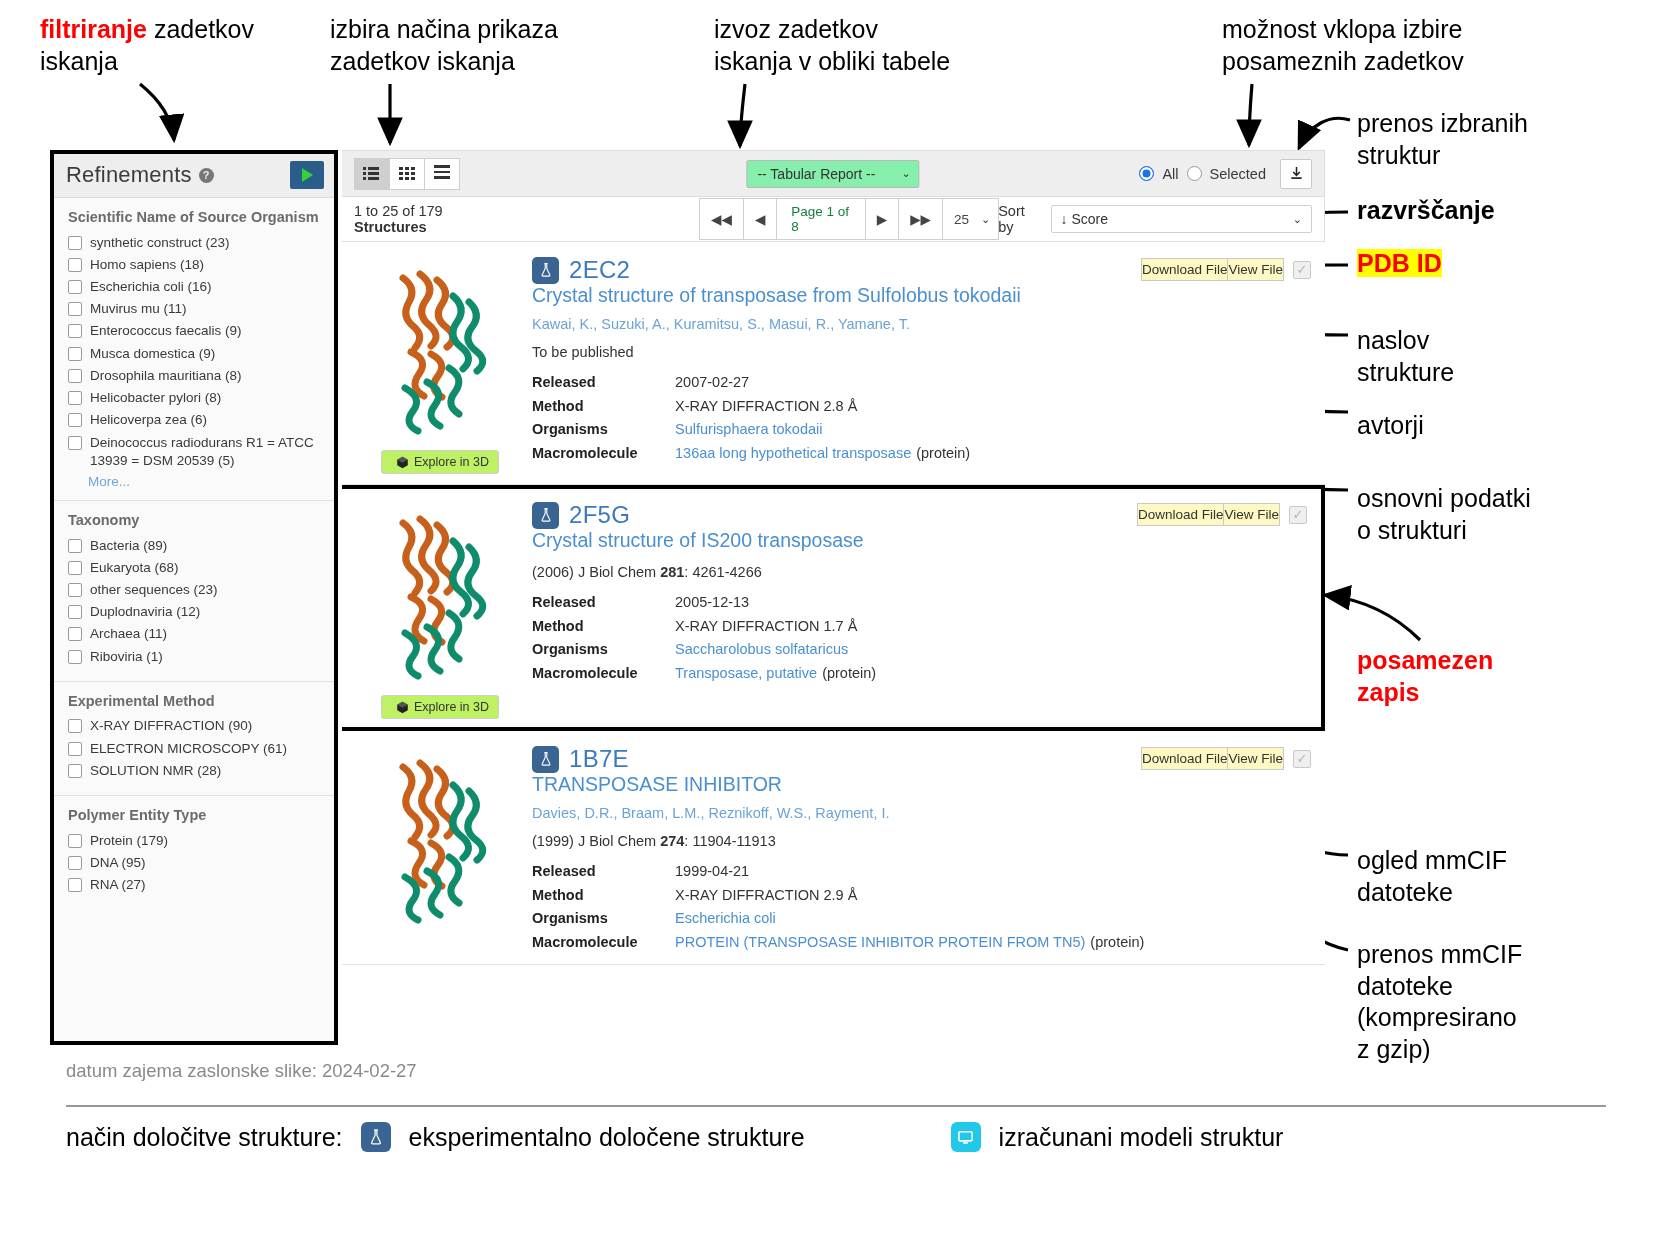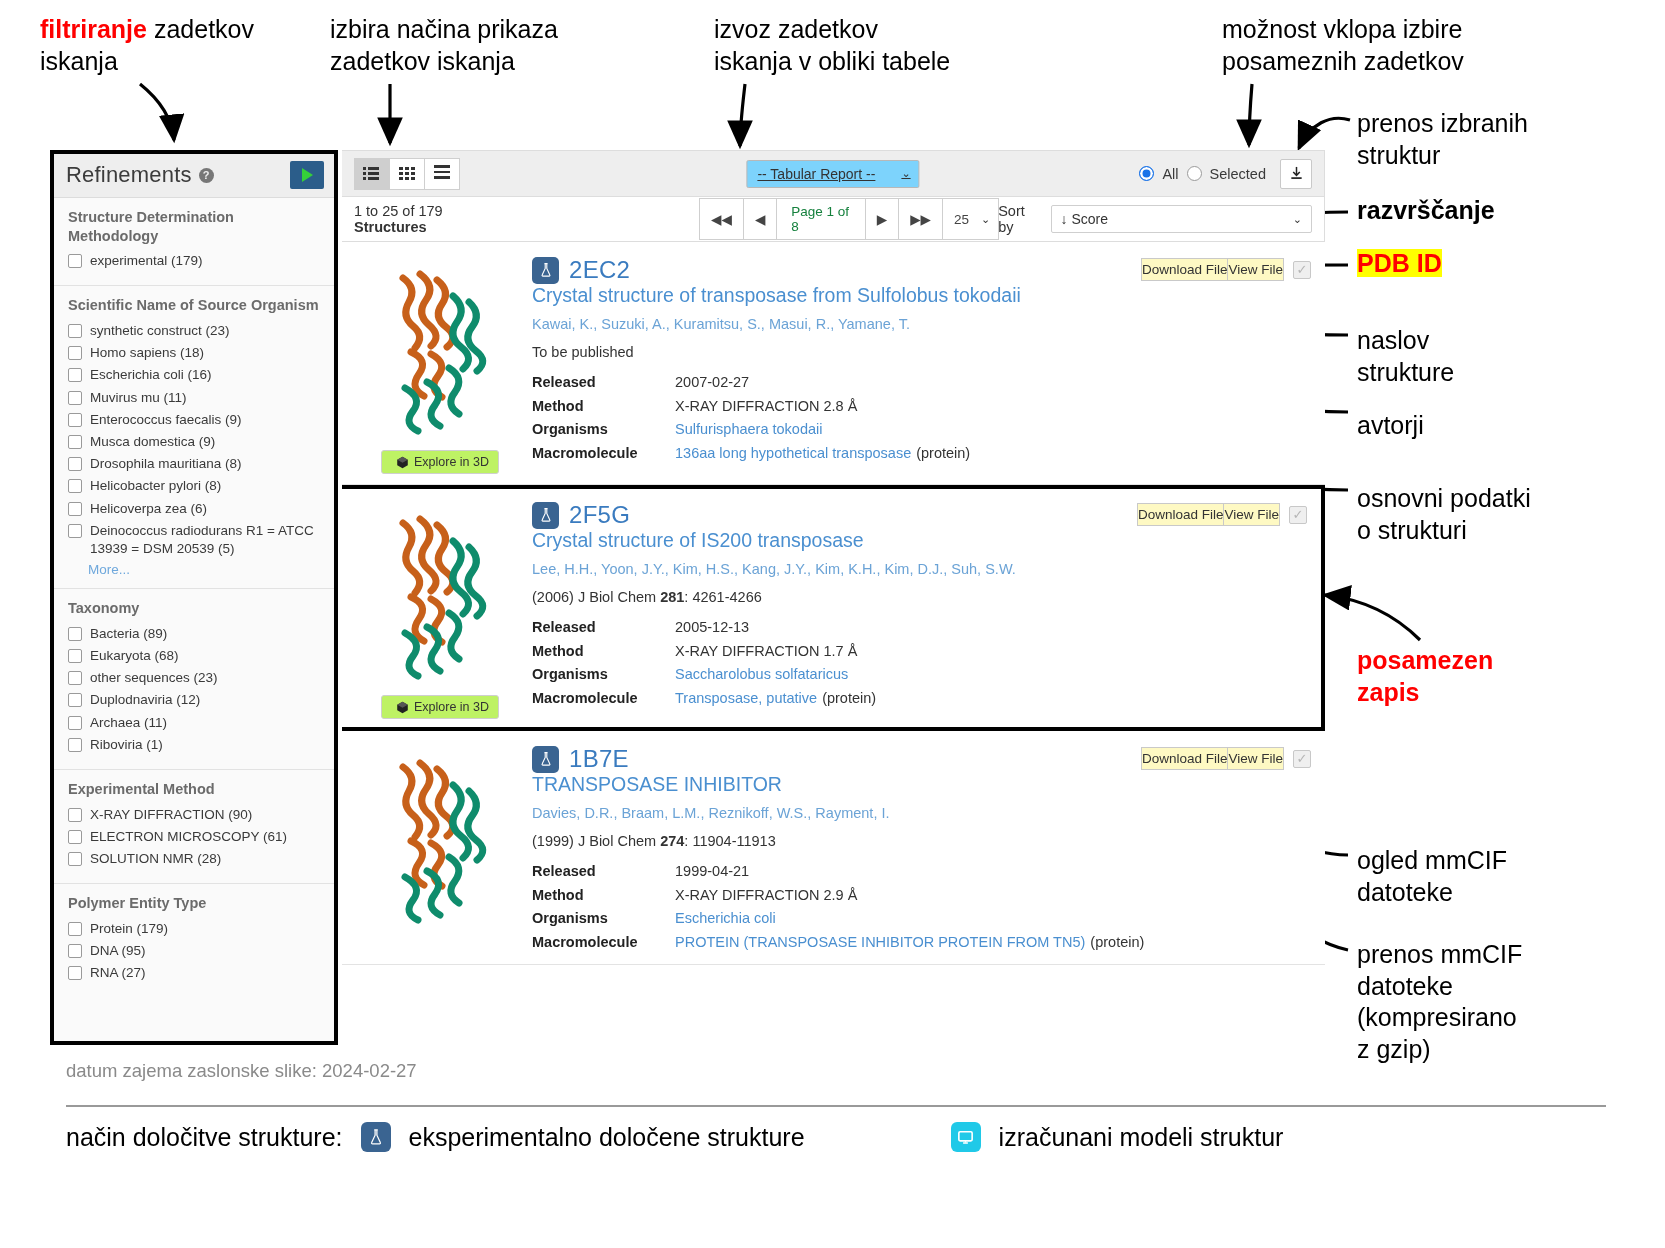--- a/index.html
+++ b/index.html
@@ -179,29 +179,28 @@
   .iconbox .r .bar { width: 11px; height: 3px; background: #333; }
   .grid3 { display: grid; grid-template-columns: repeat(3, 4px); gap: 2px; }
   .grid3 i { width: 4px; height: 3px; background: #333; display: block; }
   .lines3 i { display: block; width: 16px; height: 2.5px; background: #333; margin-bottom: 3px; }
 
   .report-select {
     position: absolute;
     left: 50%;
     transform: translateX(-50%);
     border: 1px solid #b8b8b8;
-    background: #7dd3fc;
+    background: #86efac;
     font-size: 14px;
     color: #333;
     padding: 5px 8px 5px 10px;
     display: flex;
     align-items: center;
     gap: 26px;
     border-radius: 2px;
-    text-decoration: underline;
   }
   .caret { font-size: 11px; color: #333; }
 
   .select-right {
     margin-left: auto;
     display: flex;
     align-items: center;
     gap: 8px;
     font-size: 14.5px;
     color: #3a3a3a;
@@ -513,27 +512,20 @@
   <div id="sidebar">
     <div class="ref-header">
       <div>
         <span class="ref-title">Refinements</span><span class="help-icon">?</span>
       </div>
       <div class="ref-go">
           <span class="tri"></span>
         </div>
     </div>
     <div id="facets">
-        <div class="facet">
-          <div class="facet-title">Structure Determination Methodology</div>
-          <div class="facet-row">
-            <span class="cbx"></span>
-            <span class="facet-label">experimental (179)</span>
-          </div>
-        </div>
         <div class="facet">
           <div class="facet-title">Scientific Name of Source Organism</div>
           <div class="facet-row">
             <span class="cbx"></span>
             <span class="facet-label">synthetic construct (23)</span>
           </div>
           <div class="facet-row">
             <span class="cbx"></span>
             <span class="facet-label">Homo sapiens (18)</span>
           </div>
@@ -807,21 +799,21 @@
               <span class="flask-icon">
                 <svg width="16" height="16" viewBox="0 0 20 20">
                   <path d="M8 2 h4 M9 2 v6 L5.2 16.2 a1 1 0 0 0 .9 1.5 h7.8 a1 1 0 0 0 .9-1.5 L11 8 V2" fill="none" stroke="#fff" stroke-width="1.4"></path>
                 </svg>
               </span>
               <a class="pdb-id">2F5G</a>
             </div><div class="row-actions">
               <div class="act-btn">Download File</div>
               <div class="act-btn">View File</div>
               <div class="row-cbx">✓</div>
-            </div><a class="entry-title">Crystal structure of IS200 transposase</a><div class="authors">Lee, H.H., Yoon, J.Y., Kim, H.S., Kang, J.Y., Kim, K.H., Kim, D.J., Suh, S.W.</div><div class="citation"><span>(2006)</span> <span>J Biol Chem</span> <b>281</b><span>: 4261-4266</span></div><div class="kv">
+            </div><a class="entry-title">Crystal structure of IS200 transposase</a><div class="citation"><span>(2006)</span> <span>J Biol Chem</span> <b>281</b><span>: 4261-4266</span></div><div class="kv">
               <div class="kv-row">
                 <span class="kv-key">Released</span>
                 <span class="kv-val">2005-12-13</span>
               </div>
               <div class="kv-row">
                 <span class="kv-key">Method</span>
                 <span class="kv-val">X-RAY DIFFRACTION 1.7 Å</span>
               </div>
               <div class="kv-row">
                 <span class="kv-key">Organisms</span>

